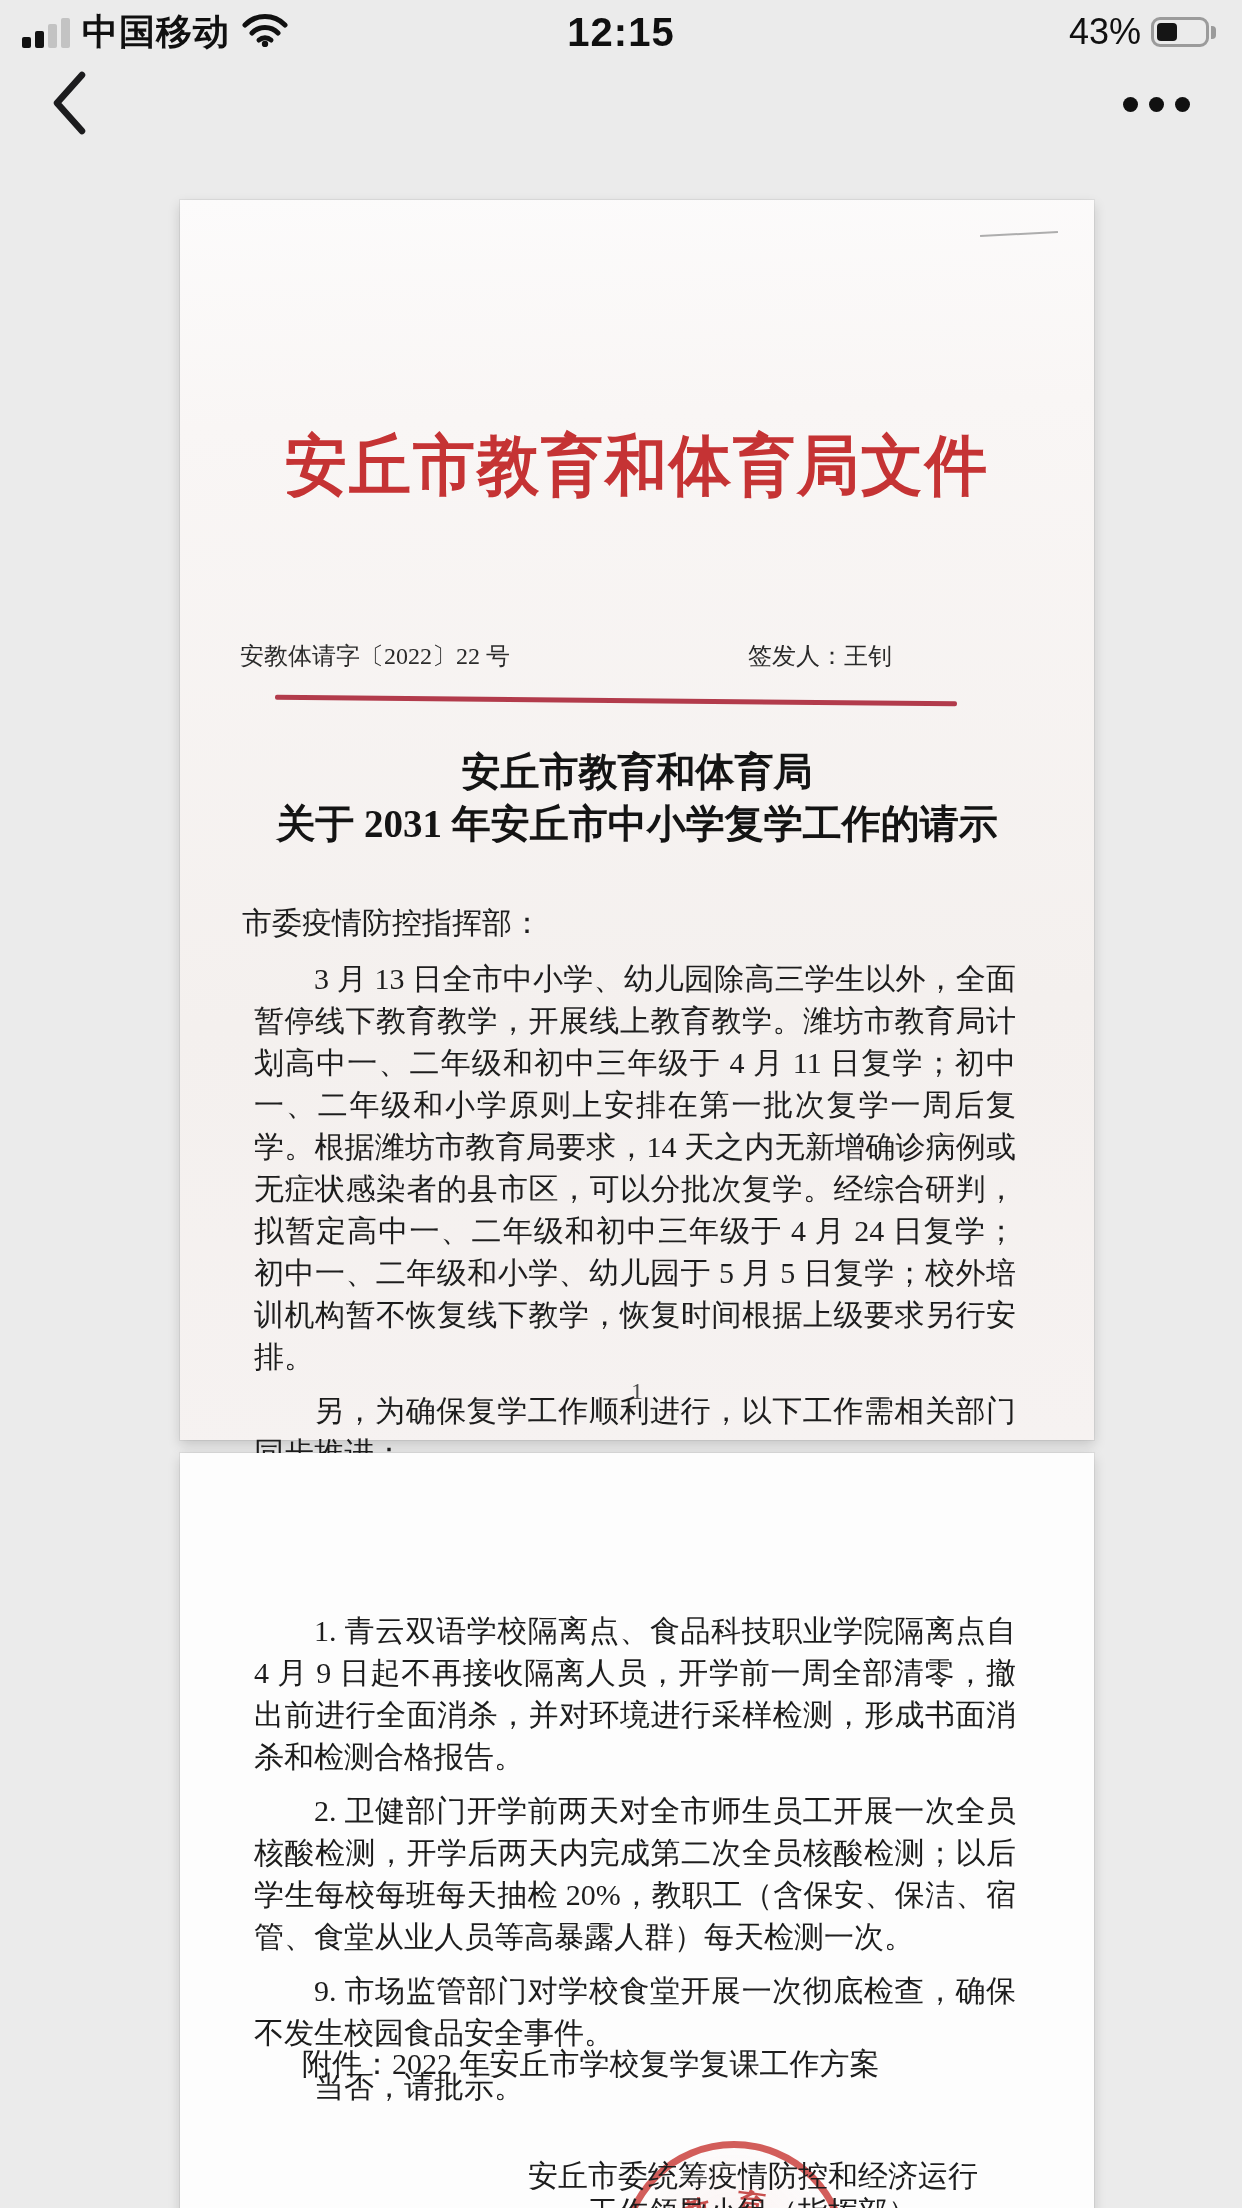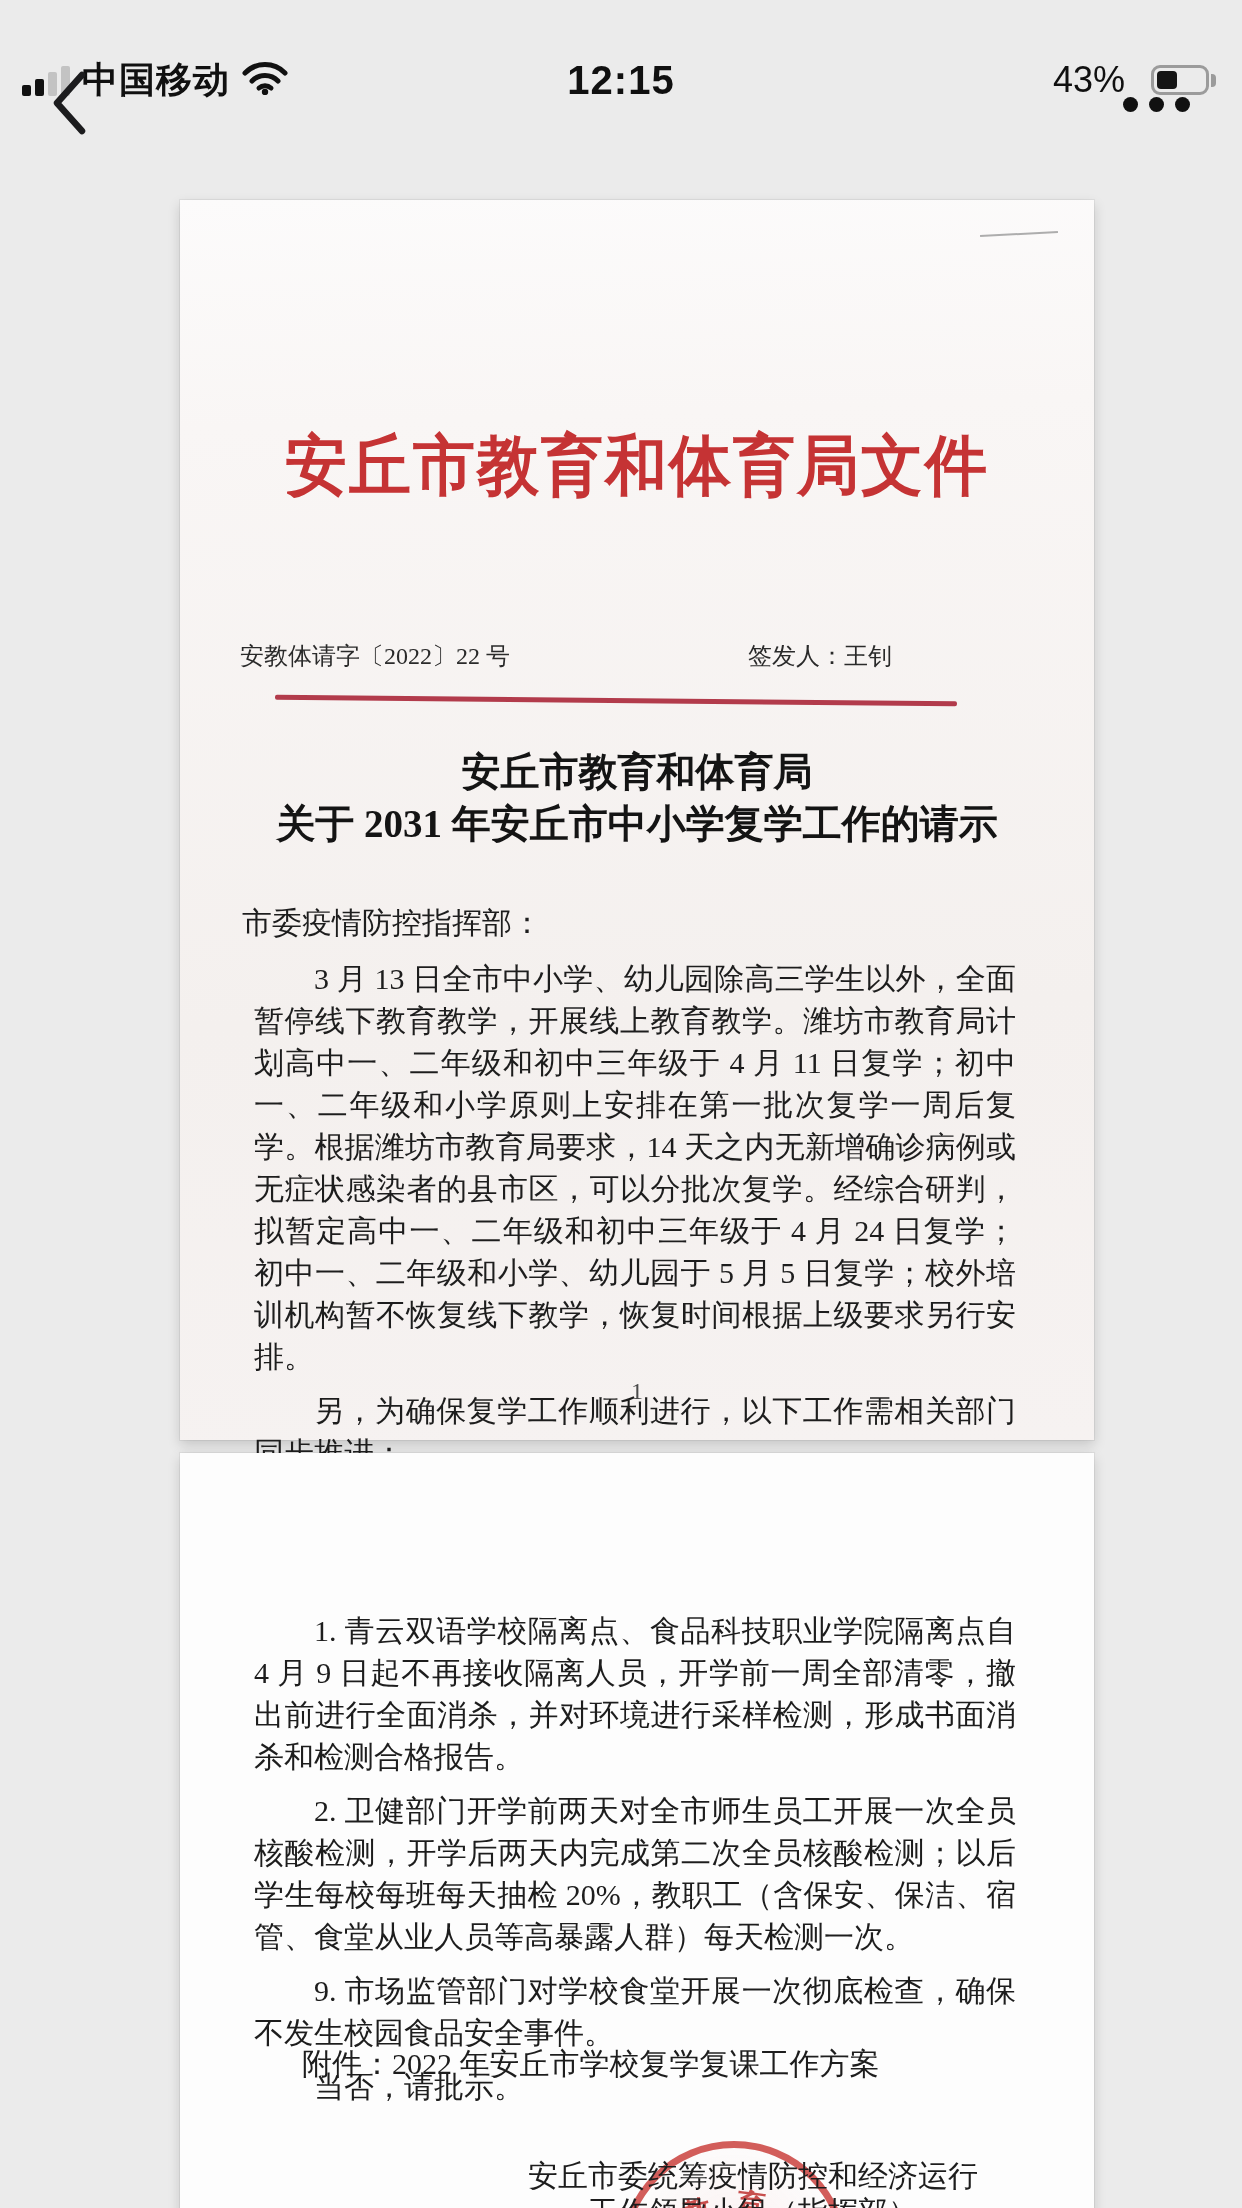--- a/index.html
+++ b/index.html
@@ -10,33 +10,33 @@
     position:relative;
     font-family:"Liberation Sans","DejaVu Sans",sans-serif;
     -webkit-font-smoothing:antialiased;
   }
   .screen{position:absolute;inset:0;}
 
   
   .status-bar{
     position:absolute;top:0;left:0;right:0;height:58px;
     display:flex;align-items:center;justify-content:space-between;
-    padding:6px 26px 0 22px;box-sizing:border-box;color:#101010;margin-top:48px;
+    padding:6px 26px 0 22px;box-sizing:border-box;color:#101010;
   }
   .sb-left{display:flex;align-items:center;gap:12px;}
   .signal{display:flex;align-items:flex-end;gap:4px;height:32px;}
   .signal i{display:block;width:9px;border-radius:2px;background:#c3c3c3;}
   .signal i.on{background:#111;}
   .s1{height:11px}.s2{height:17px}.s3{height:24px}.s4{height:30px}
   .carrier{font-size:36px;font-weight:600;letter-spacing:1px;}
   .sb-time{
     position:absolute;left:0;right:0;text-align:center;
     font-size:40px;font-weight:700;letter-spacing:1px;pointer-events:none;
   }
-  .sb-right{display:flex;align-items:center;gap:26px;z-index:2;}
+  .sb-right{display:flex;align-items:center;gap:10px;z-index:2;}
   .batt-pct{font-size:36px;font-weight:500;}
   .battery{display:flex;align-items:center;}
   .batt-body{
     width:58px;height:30px;border:3px solid #9b9b9b;border-radius:9px;
     padding:3px;box-sizing:border-box;background:transparent;
   }
   .batt-fill{display:block;height:100%;background:#151515;border-radius:4px;width:43%;}
   .batt-nub{width:5px;height:13px;background:#9b9b9b;border-radius:0 4px 4px 0;margin-left:2px;}
 
   

